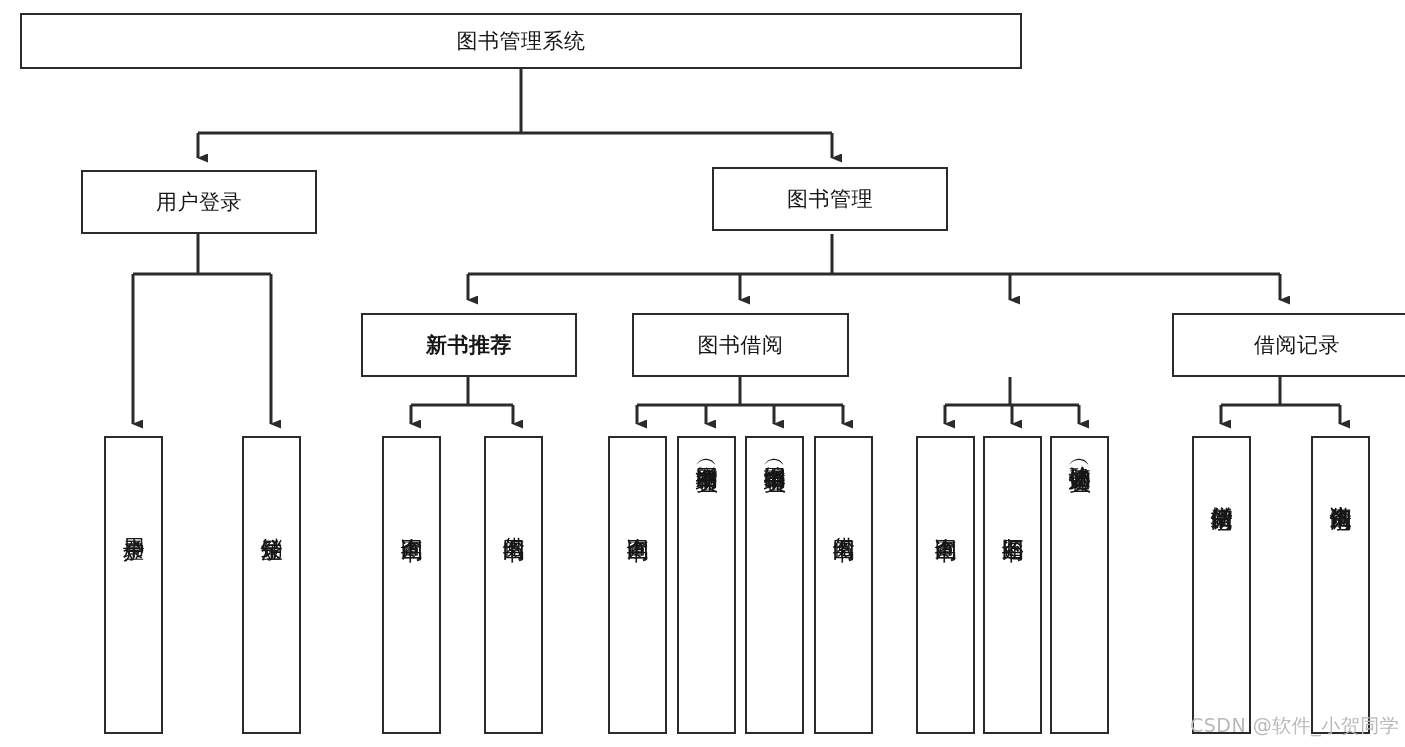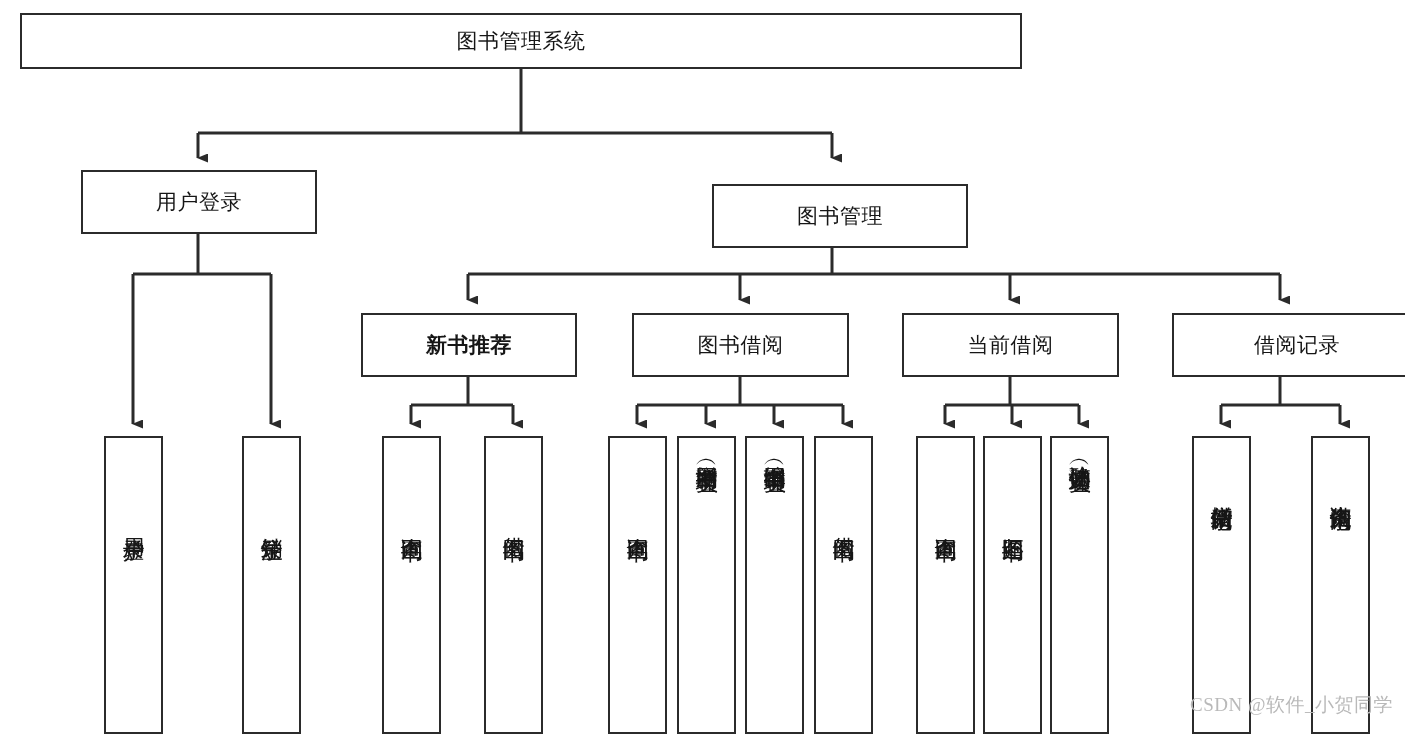--- a/index.html
+++ b/index.html
@@ -132,35 +132,32 @@
   </svg>
 
   <div class="node" style="left:20px; top:13px; width:1002px; height:56px;">
     <span class="label">图书管理系统</span>
   </div>
 
   <div class="node" style="left:81px; top:170px; width:236px; height:64px;">
     <span class="label">用户登录</span>
   </div>
 
-  <div class="node" style="left:712px; top:184px; width:256px; height:64px;">
+  <div class="node" style="left:712px; top:167px; width:236px; height:64px;">
     <span class="label">图书管理</span>
   </div>
 
   <div class="node" style="left:361px; top:313px; width:216px; height:64px;font-weight:bold;">
     <span class="label">新书推荐</span>
   </div>
 
   <div class="node" style="left:632px; top:313px; width:217px; height:64px;">
     <span class="label">图书借阅</span>
   </div>
 
-  <div class="node" style="left:902px; top:313px; width:217px; height:64px;">
-    <span class="label">当前借阅</span>
-  </div>
 
   <div class="node" style="left:1172px; top:313px; width:250px; height:64px;">
     <span class="label">借阅记录</span>
   </div>
 
   <div class="node vert mid" style="left:104px; top:436px; width:59px; height:298px;">
     <span class="label">用户登录</span>
   </div>
 
   <div class="node vert mid" style="left:242px; top:436px; width:59px; height:298px;">
@@ -204,15 +201,15 @@
   </div>
 
   <div class="node vert mid2" style="left:1192px; top:436px; width:59px; height:298px;">
     <span class="label">新增借阅记录</span>
   </div>
 
   <div class="node vert mid2" style="left:1311px; top:436px; width:59px; height:298px;">
     <span class="label">查询借阅记录</span>
   </div>
 
-  <div class="watermark" style="left:1190px; top:692px;font-family:Liberation Serif, serif;">CSDN @软件_小贺同学</div>
+  <div class="watermark" style="left:1190px; top:713px;">CSDN @软件_小贺同学</div>
 
 </div>
 
 </body></html>

